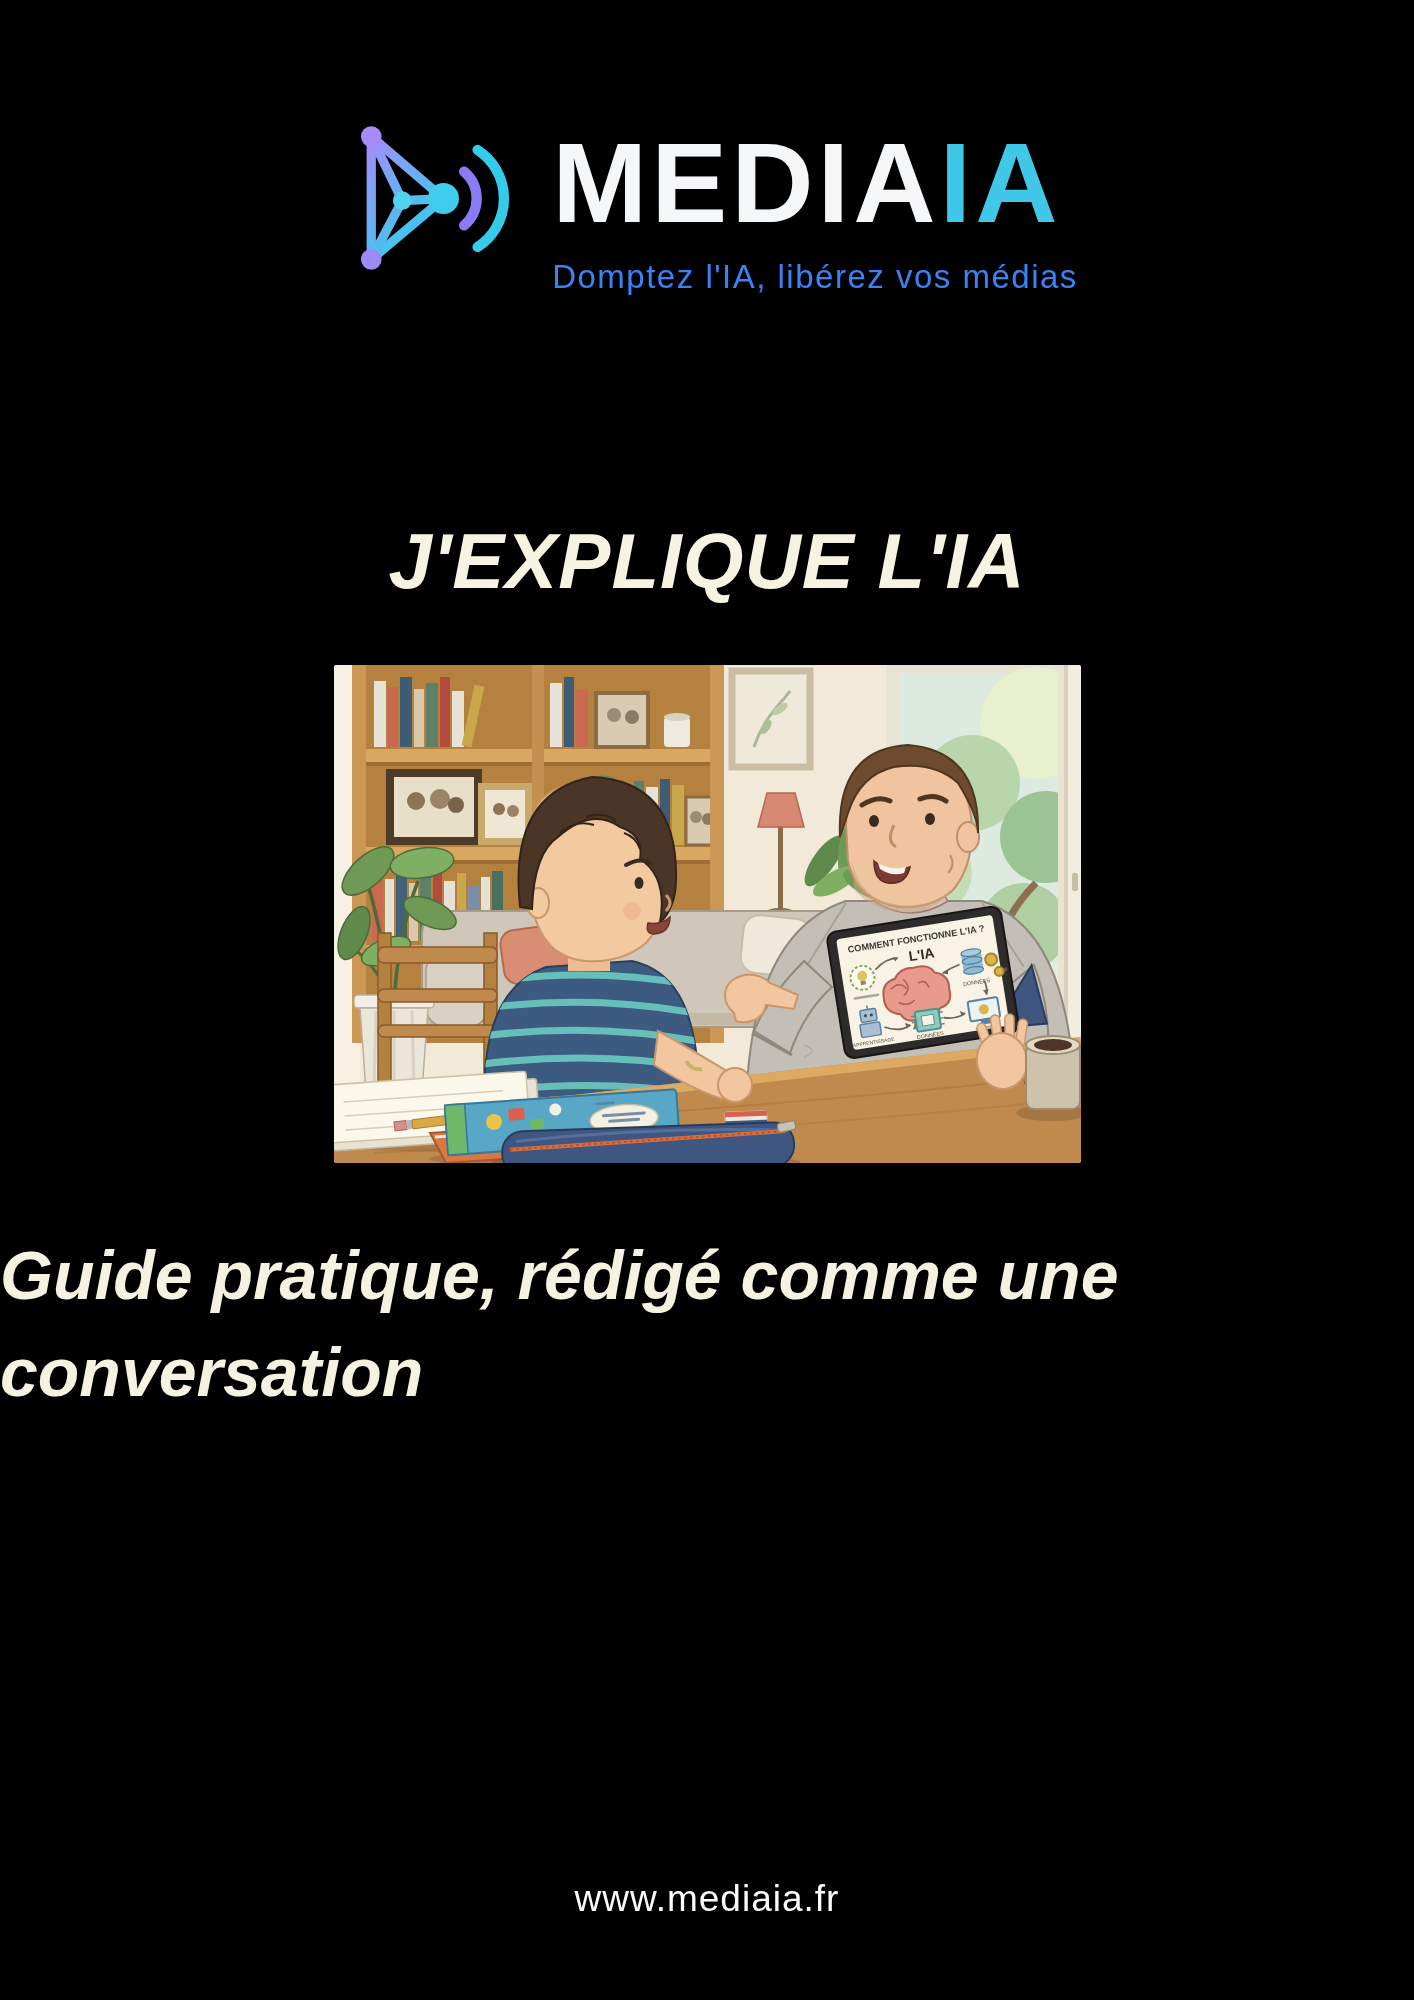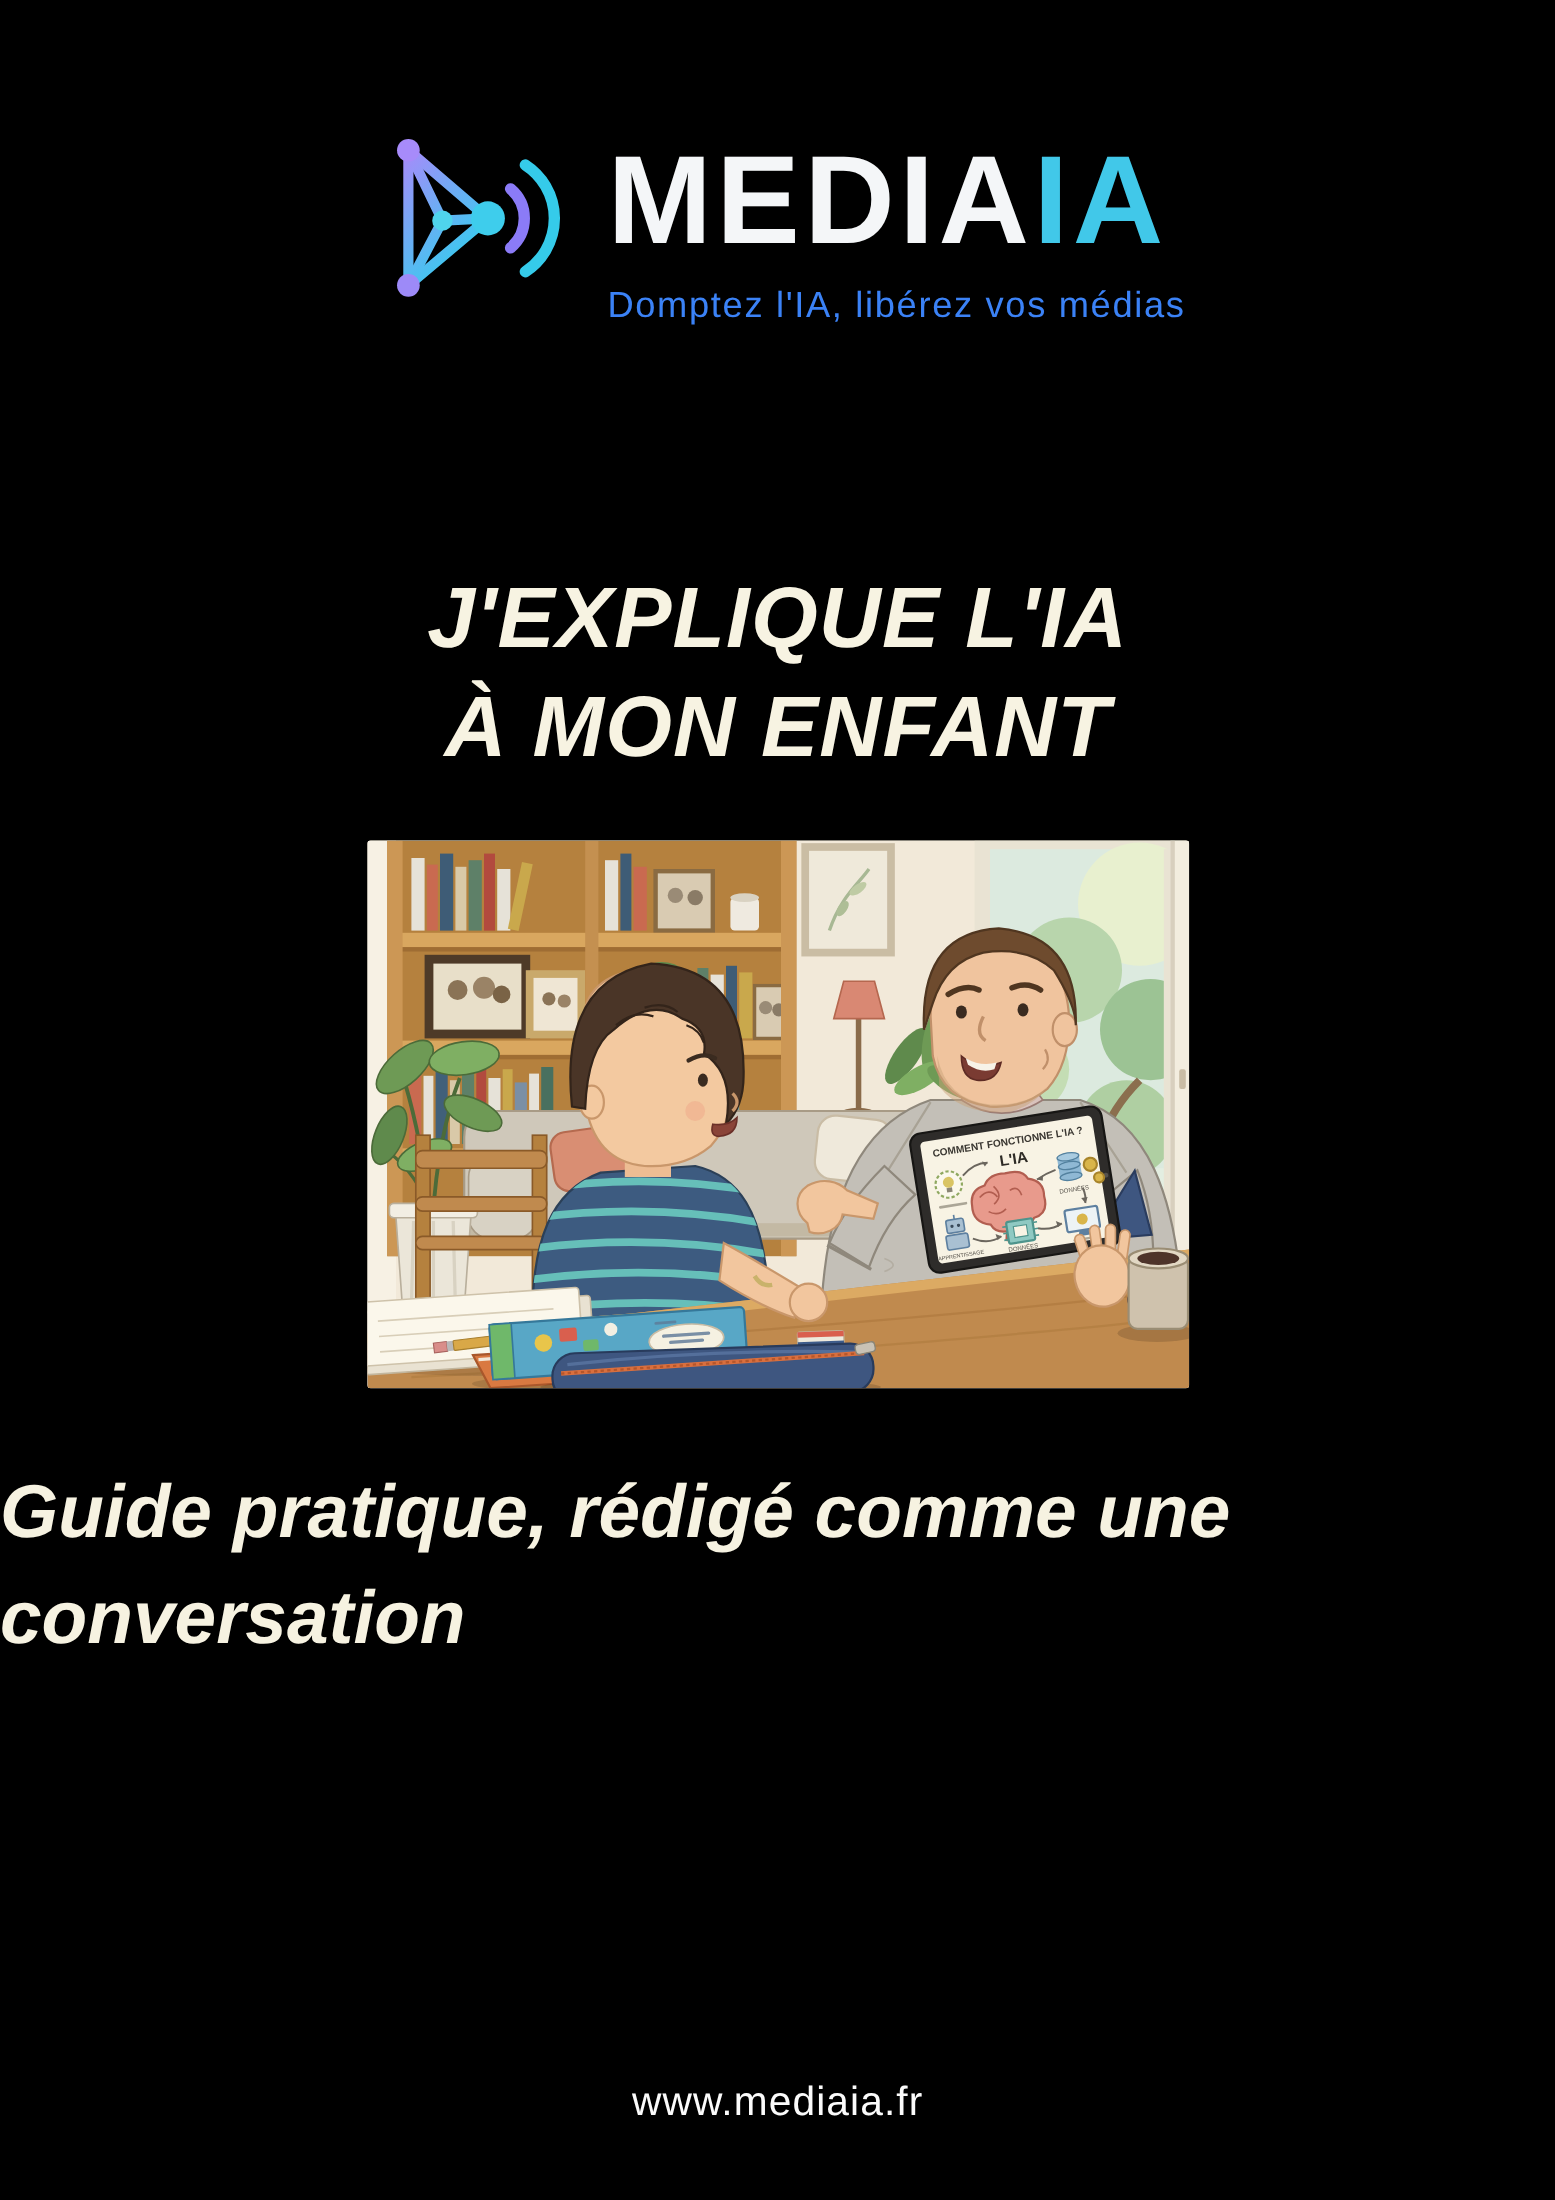--- a/index.html
+++ b/index.html
@@ -44,21 +44,21 @@
 
   
   .subtitle{
     margin-top:64px;text-align:left;
     font-style:italic;font-weight:bold;
     font-size:68px;color:#F6F2E1;line-height:1.42;
   }
 
   
   .footer{
-    position:absolute;left:0;right:0;bottom:68px;
+    position:absolute;left:0;right:0;bottom:80px;
     text-align:center;font-size:37px;letter-spacing:1px;color:#FBFBFB;
   }
 </style>
 </head>
 <body>
 
 <div class="page">
 
   <div class="header">
     <div class="logo-row">
@@ -88,21 +88,20 @@
       </div>
       <div class="logo-text-col">
         <div class="wordmark"><span>MEDIA</span><span class="accent">IA</span></div>
         <div class="tagline">Domptez l'IA, libérez vos médias</div>
       </div>
     </div>
   </div>
 
   <div class="title">
     <div>J'EXPLIQUE L'IA</div>
-    <div>À MON ENFANT</div>
   </div>
 
   <div class="illustration-wrap">
     <svg viewBox="0 0 747 498" role="img">
 
       <rect x="0" y="0" width="747" height="498" fill="#F2E9D9"></rect>
       <rect x="0" y="0" width="26" height="430" fill="#F7F1E4"></rect>
 
       <g>
         <rect x="552" y="0" width="195" height="352" fill="#E9E3D3"></rect>

